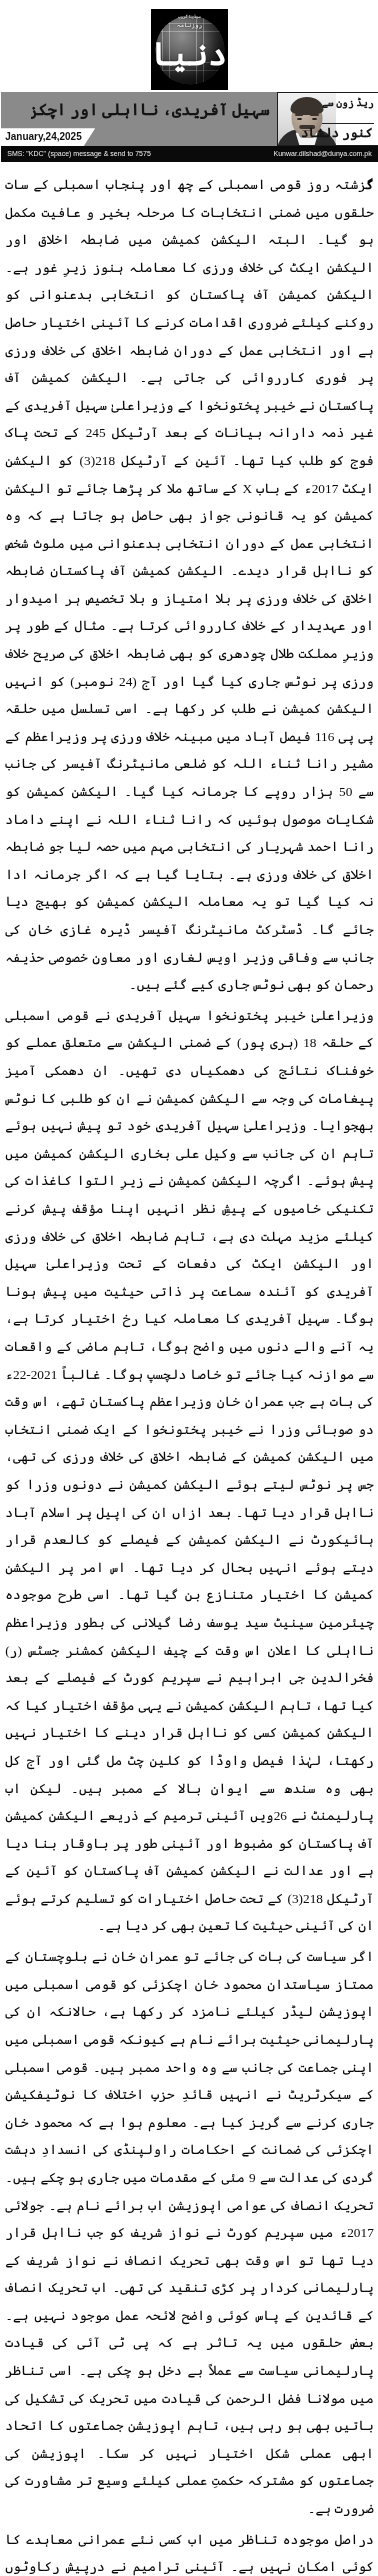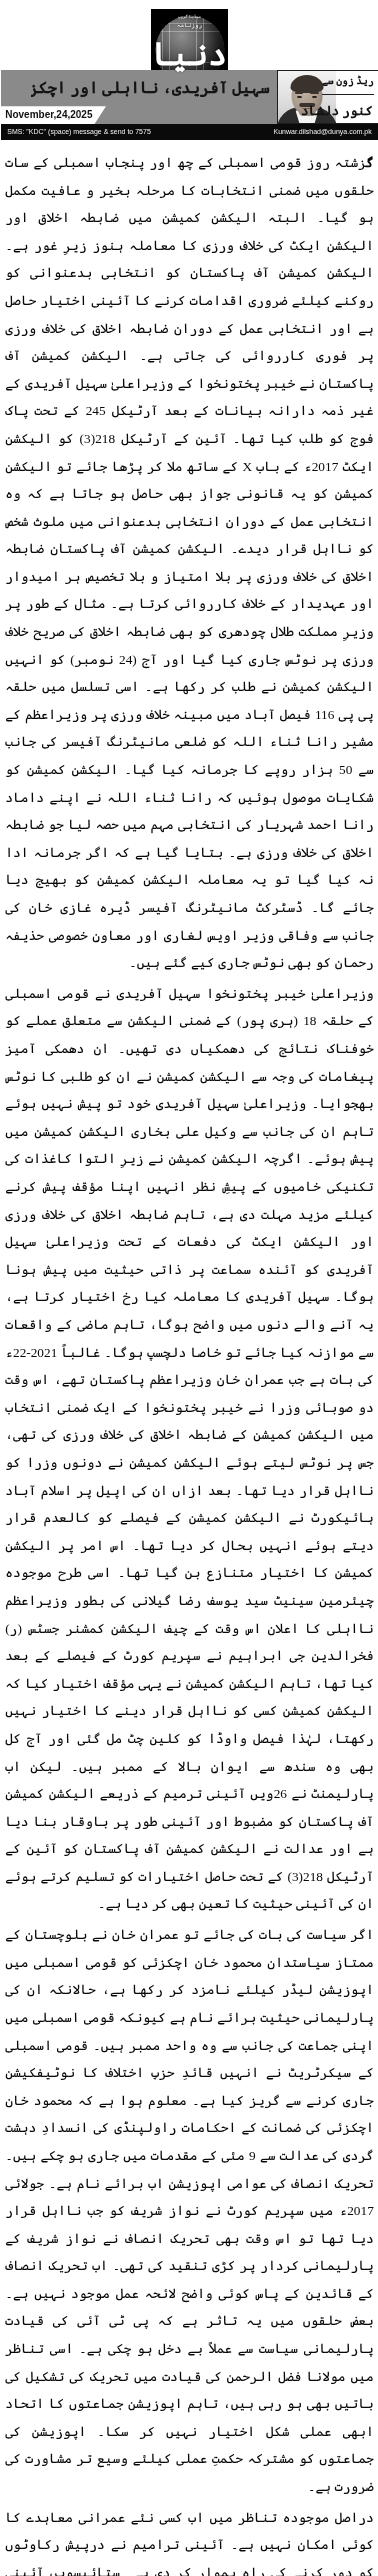--- a/index.html
+++ b/index.html
@@ -23,21 +23,21 @@
     width: 379px;
     min-height: 2576px;
     background: #fff;
     position: relative;
     padding: 0;
   }
 
   
   .masthead {
     width: 379px;
-    height: 70px;
+    height: 92px;
     display: flex;
     align-items: flex-start;
     justify-content: center;
     padding-top: 9.4px;
   }
 
   .logo-box {
     width: 77px;
     height: 81px;
     background: #000;
@@ -175,21 +175,21 @@
 
   .column-name {
     position: absolute;
     right: 4.2px;
     top: 4.2px;
     font-size: 10px;
     font-weight: 700;
     color: #141414;
     font-family: "Liberation Serif", "DejaVu Serif", serif;
     border-bottom: 0.8px solid #222;
-    padding-bottom: 8px;
+    padding-bottom: 15px;
   }
   .author-name {
     position: absolute;
     right: 5.2px;
     bottom: 4.2px;
     font-size: 13px;
     font-weight: 700;
     color: #141414;
     font-family: "Liberation Serif", "DejaVu Serif", serif;
   }
@@ -363,21 +363,21 @@
         <div class="p-eye-r"></div>
         <div class="p-mous"></div>
         <div class="p-mouth"></div>
       </div>
       <div class="column-name">ریڈ زون سے</div>
       <div class="author-name">کنور دلشاد</div>
     </div>
 
     <div class="band-title-wrap">
       <h1 class="band-title">سہیل آفریدی، نااہلی اور اچکزئی کی ضمانت</h1>
-      <div class="date-tab">November,24,2025</div>
+      <div class="date-tab">January,24,2025</div>
     </div>
   </div>
 
   <div class="sms-bar">
     <div class="sms-right">Kunwar.dilshad@dunya.com.pk</div>
     <div class="sms-left">SMS: "KDC" (space) message &amp; send to 7575</div>
   </div>
 
   <div class="article">
     <p class="first">گزشتہ روز قومی اسمبلی کے چھ اور پنجاب اسمبلی کے سات حلقوں میں ضمنی انتخابات کا مرحلہ بخیر و عافیت مکمل ہو گیا۔ البتہ الیکشن کمیشن میں ضابطہ اخلاق اور الیکشن ایکٹ کی خلاف ورزی کا معاملہ ہنوز زیرِ غور ہے۔ الیکشن کمیشن آف پاکستان کو انتخابی بدعنوانی کو روکنے کیلئے ضروری اقدامات کرنے کا آئینی اختیار حاصل ہے اور انتخابی عمل کے دوران ضابطہ اخلاق کی خلاف ورزی پر فوری کارروائی کی جاتی ہے۔ الیکشن کمیشن آف پاکستان نے خیبر پختونخوا کے وزیراعلیٰ سہیل آفریدی کے غیر ذمہ دارانہ بیانات کے بعد آرٹیکل 245 کے تحت پاک فوج کو طلب کیا تھا۔ آئین کے آرٹیکل 218(3) کو الیکشن ایکٹ 2017ء کے باب X کے ساتھ ملا کر پڑھا جائے تو الیکشن کمیشن کو یہ قانونی جواز بھی حاصل ہو جاتا ہے کہ وہ انتخابی عمل کے دوران انتخابی بدعنوانی میں ملوث شخص کو نااہل قرار دیدے۔ الیکشن کمیشن آف پاکستان ضابطہ اخلاق کی خلاف ورزی پر بلا امتیاز و بلا تخصیص ہر امیدوار اور عہدیدار کے خلاف کارروائی کرتا ہے۔ مثال کے طور پر وزیرِ مملکت طلال چودھری کو بھی ضابطہ اخلاق کی صریح خلاف ورزی پر نوٹس جاری کیا گیا اور آج (24 نومبر) کو انہیں الیکشن کمیشن نے طلب کر رکھا ہے۔ اسی تسلسل میں حلقہ پی پی 116 فیصل آباد میں مبینہ خلاف ورزی پر وزیراعظم کے مشیر رانا ثناء اللہ کو ضلعی مانیٹرنگ آفیسر کی جانب سے 50 ہزار روپے کا جرمانہ کیا گیا۔ الیکشن کمیشن کو شکایات موصول ہوئیں کہ رانا ثناء اللہ نے اپنے داماد رانا احمد شہریار کی انتخابی مہم میں حصہ لیا جو ضابطہ اخلاق کی خلاف ورزی ہے۔ بتایا گیا ہے کہ اگر جرمانہ ادا نہ کیا گیا تو یہ معاملہ الیکشن کمیشن کو بھیج دیا جائے گا۔ ڈسٹرکٹ مانیٹرنگ آفیسر ڈیرہ غازی خان کی جانب سے وفاقی وزیر اویس لغاری اور معاونِ خصوصی حذیفہ رحمان کو بھی نوٹس جاری کیے گئے ہیں۔</p>

